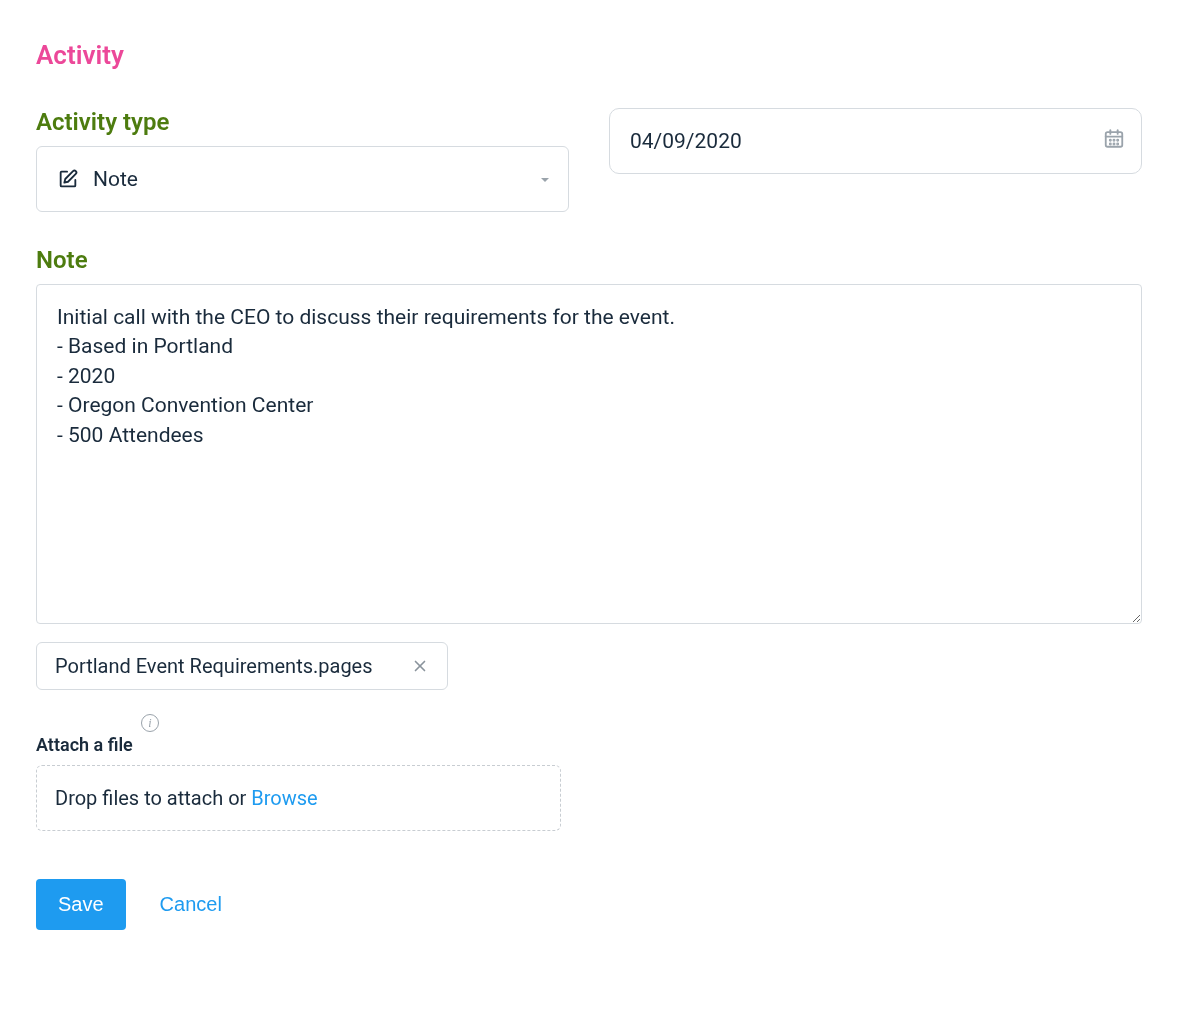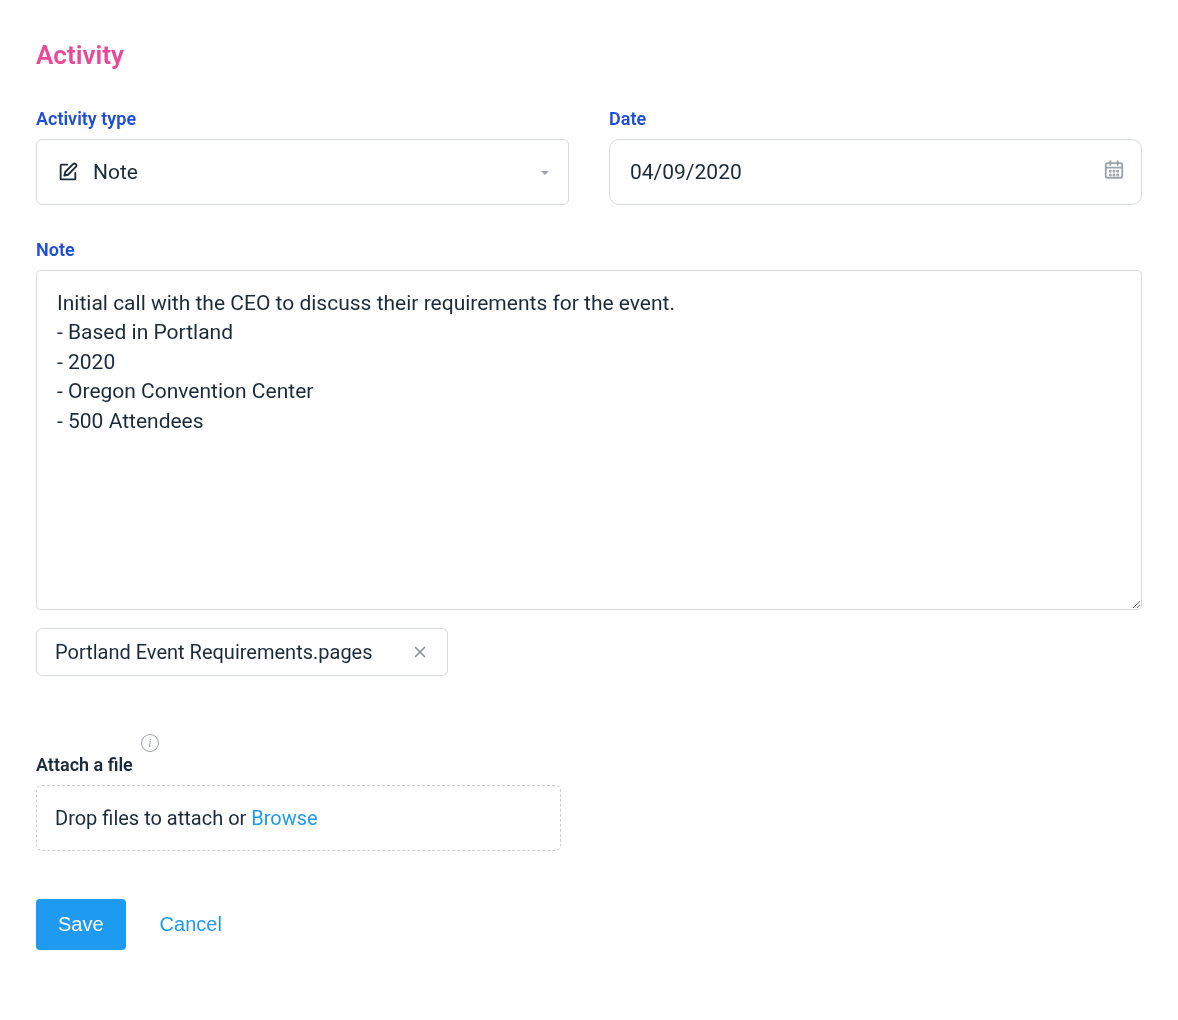--- a/index.html
+++ b/index.html
@@ -23,23 +23,23 @@
     .form-row {
       display: flex;
       gap: 40px;
       margin-bottom: 34px;
     }
     .form-col {
       flex: 1;
       min-width: 0;
     }
     .field-label {
-      font-size: 18px;
+      font-size: 24px;
       font-weight: 600;
-      color: #1d4ed8;
+      color: #4d7c0f;
       margin-bottom: 10px;
       display: block;
     }
     .input-wrap {
       position: relative;
       width: 100%;
     }
     .select-input {
       width: 100%;
       height: 66px;
@@ -104,21 +104,20 @@
       margin-bottom: 14px;
     }
     .attachment-chip {
       display: inline-flex;
       align-items: center;
       border: 1px solid #d6dbe0;
       border-radius: 6px;
       padding: 10px 14px 10px 18px;
       background: #fff;
       gap: 34px;
-      margin-bottom: 34px;
     }
     .attachment-info {
       display: flex;
       flex-direction: column;
     }
     .attachment-name {
       font-size: 20px;
       color: #1a2b3c;
       font-weight: 400;
     }
@@ -222,21 +221,20 @@
         <span class="dropdown-caret">
           <svg width="12" height="12" viewBox="0 0 12 12">
               <path d="M2 4 L6 8 L10 4 Z" fill="#9aa3ab"></path>
             </svg>
         </span>
       </div>
     </div>
   </div>
 
   <div class="form-col">
-    <label class="field-label">Date</label>
     <div class="input-wrap">
       <div class="date-input">
         <span>04/09/2020</span>
         <span class="calendar-icon">
           <svg width="22" height="22" viewBox="0 0 24 24" fill="none" stroke="#9aa3ab" stroke-width="2" stroke-linecap="round" stroke-linejoin="round">
             <rect x="3" y="5" width="18" height="16" rx="2"></rect>
             <line x1="3" y1="10" x2="21" y2="10"></line>
             <line x1="8" y1="3" x2="8" y2="7"></line>
             <line x1="16" y1="3" x2="16" y2="7"></line>
             <circle cx="8" cy="14" r="0.6" fill="#9aa3ab"></circle>

